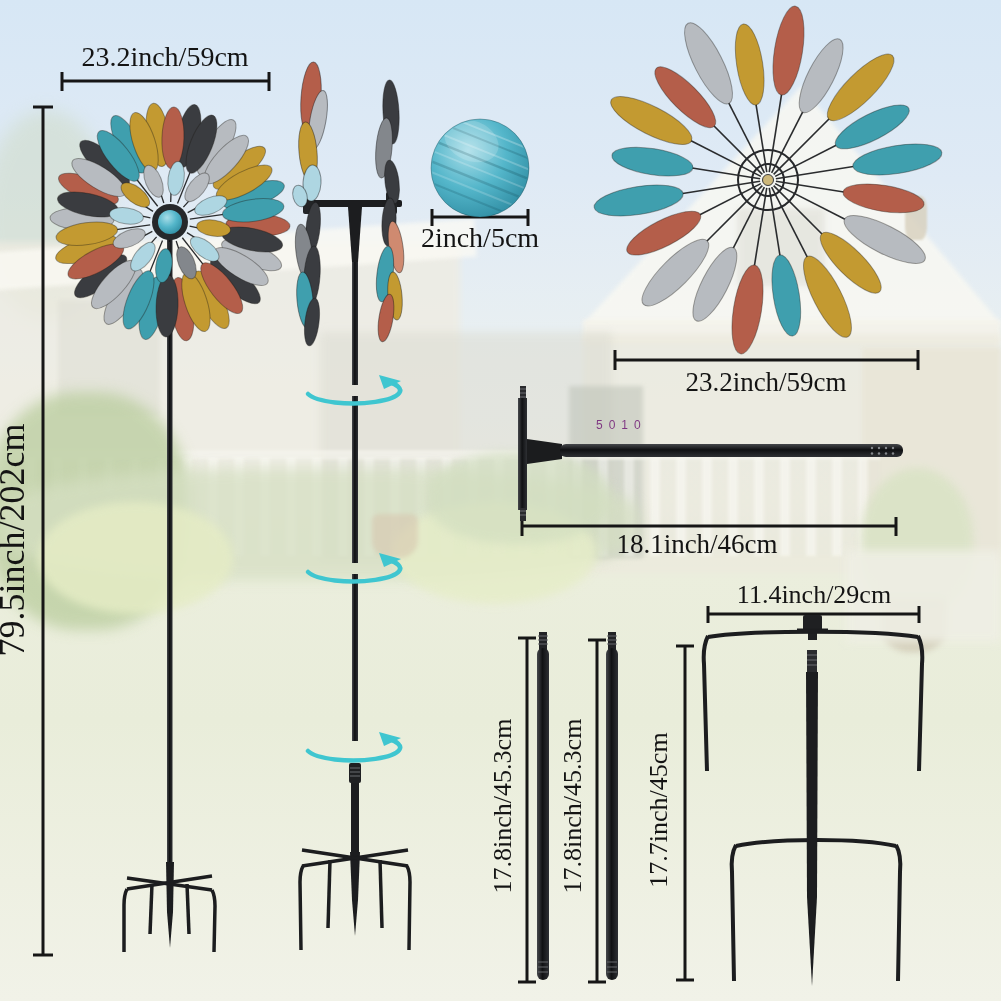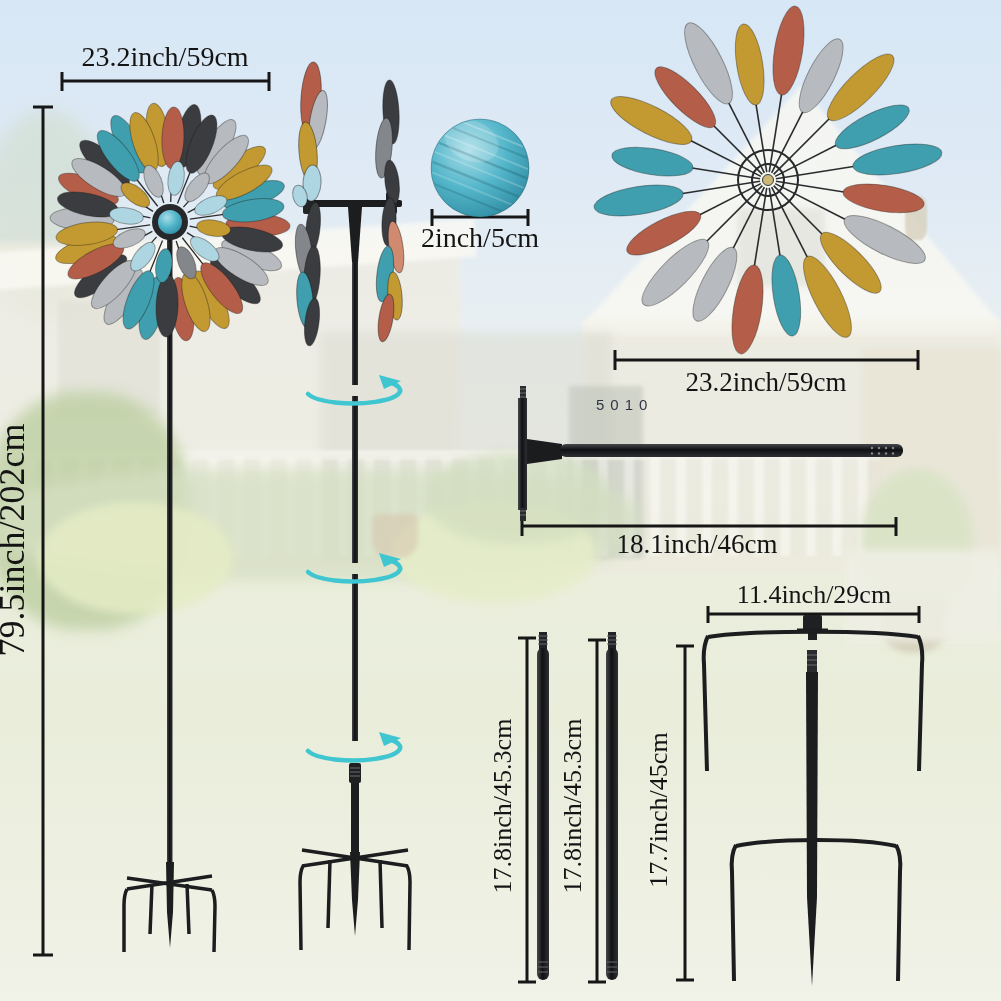--- a/index.html
+++ b/index.html
@@ -17,22 +17,22 @@
   .attic-window{left:737px;top:208px;width:88px;height:78px;background:#d9d9d0;opacity:.5;filter:blur(3px);}
   .house-left{left:-10px;top:242px;width:470px;height:330px;background:#efece1;opacity:.75;filter:blur(3px);}
   .roof-left{left:-24px;top:236px;width:500px;height:38px;background:#fbfaf4;opacity:.8;
        transform:rotate(-4deg);filter:blur(2px);}
   .wall-right{left:583px;top:334px;width:418px;height:240px;background:#eceadd;opacity:.75;filter:blur(3px);}
   .garage{left:862px;top:348px;width:139px;height:212px;background:#e9e6d7;opacity:.85;filter:blur(2px);}
   .lamp{left:905px;top:196px;width:22px;height:44px;background:#d8d0bd;opacity:.8;filter:blur(1px);border-radius:30%;}
   .window1{left:58px;top:300px;width:102px;height:116px;background:#dfdfd5;opacity:.6;filter:blur(2px);}
   .porch-shadow{left:320px;top:332px;width:292px;height:228px;background:#dcdcd2;opacity:.55;filter:blur(4px);}
   .door{left:569px;top:386px;width:74px;height:172px;background:#b9bfb4;opacity:.5;filter:blur(2px);}
-  .house-number{left:596px;top:396px;font-family:"Liberation Sans",sans-serif;font-size:15px;
-       letter-spacing:6px;color:#0f172a;opacity:.85;filter:blur(.6px);}
+  .house-number{left:596px;top:418px;font-family:"Liberation Sans",sans-serif;font-size:12px;
+       letter-spacing:6px;color:#701a75;opacity:.85;filter:blur(.6px);}
   .rail-top{left:0;top:450px;width:880px;height:10px;background:#f6f5ee;opacity:.7;filter:blur(1px);}
   .railing{left:0;top:458px;width:880px;height:98px;opacity:.5;filter:blur(1.5px);
        background:repeating-linear-gradient(90deg,rgba(252,252,248,.95) 0 10px,rgba(224,226,217,.25) 10px 26px);}
   .hedge{left:0;top:468px;width:640px;height:112px;background:#d5dfc2;opacity:.75;filter:blur(7px);border-radius:40%;}
   .bush-left-dark{left:-15px;top:392px;width:205px;height:238px;background:#bdcfa2;opacity:.8;filter:blur(7px);border-radius:45%;}
   .spiky1{left:38px;top:502px;width:195px;height:112px;background:#e5ecc5;opacity:.85;filter:blur(4px);border-radius:50%;}
   .spiky2{left:392px;top:502px;width:205px;height:102px;background:#e6edc9;opacity:.85;filter:blur(4px);border-radius:50%;}
   .bush-center{left:428px;top:452px;width:182px;height:92px;background:#d2dec0;opacity:.7;filter:blur(5px);border-radius:45%;}
   .pot2{left:372px;top:514px;width:46px;height:44px;background:#d8c8b0;opacity:.6;filter:blur(2px);border-radius:15% 15% 40% 40%;}
   .topiary{right:28px;top:468px;width:112px;height:142px;background:#dae3c6;opacity:.9;filter:blur(4px);

